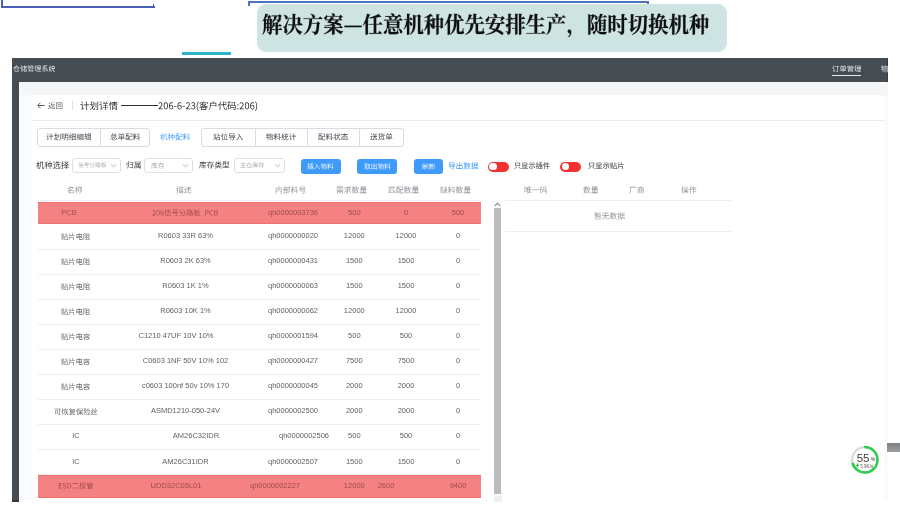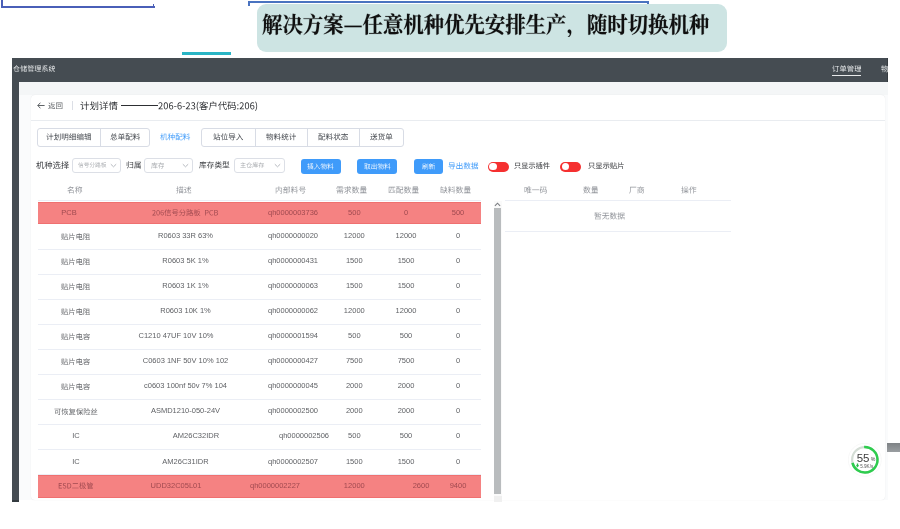--- a/index.html
+++ b/index.html
@@ -457,21 +457,21 @@
       <span style="position:absolute;left:420px;transform:translateX(-50%);white-space:nowrap">0</span>
     </div>
     <div style="position:absolute;left:38px;top:273.5px;width:443px;height:1px;background:#ebeef5"></div>
     <div style="position:absolute;left:61.4px;top:257.8px;line-height:0"><svg style="" width="29.2" height="7.74" viewBox="0 -880 4000 1060" preserveAspectRatio="none" fill="#606266">
         <use href="#r8d34" x="0"></use>
         <use href="#r7247" x="1000"></use>
         <use href="#r7535" x="2000"></use>
         <use href="#r963b" x="3000"></use>
       </svg></div>
     <div class="lt" style="color:#606266;left:38px;top:256.4px">
-      <span style="position:absolute;left:147.5px;transform:translateX(-50%);white-space:nowrap">R0603 5K 1%</span>
+      <span style="position:absolute;left:147.5px;transform:translateX(-50%);white-space:nowrap">R0603 2K 63%</span>
     </div>
     <div class="lt" style="color:#606266;left:38px;top:256.4px">
       <span style="position:absolute;left:255px;transform:translateX(-50%);white-space:nowrap">qh0000000431</span>
     </div>
     <div class="lt" style="color:#606266;left:38px;top:256.4px">
       <span style="position:absolute;left:316.3px;transform:translateX(-50%);white-space:nowrap">1500</span>
     </div>
     <div class="lt" style="color:#606266;left:38px;top:256.4px">
       <span style="position:absolute;left:368px;transform:translateX(-50%);white-space:nowrap">1500</span>
     </div>
@@ -567,21 +567,21 @@
       <span style="position:absolute;left:420px;transform:translateX(-50%);white-space:nowrap">0</span>
     </div>
     <div style="position:absolute;left:38px;top:398.5px;width:443px;height:1px;background:#ebeef5"></div>
     <div style="position:absolute;left:61.4px;top:382.8px;line-height:0"><svg style="" width="29.2" height="7.74" viewBox="0 -880 4000 1060" preserveAspectRatio="none" fill="#606266">
         <use href="#r8d34" x="0"></use>
         <use href="#r7247" x="1000"></use>
         <use href="#r7535" x="2000"></use>
         <use href="#r5bb9" x="3000"></use>
       </svg></div>
     <div class="lt" style="color:#606266;left:38px;top:381.4px">
-      <span style="position:absolute;left:147.5px;transform:translateX(-50%);white-space:nowrap">c0603 100nf 50v 7% 104</span>
+      <span style="position:absolute;left:147.5px;transform:translateX(-50%);white-space:nowrap">c0603 100nf 50v 10% 170</span>
     </div>
     <div class="lt" style="color:#606266;left:38px;top:381.4px">
       <span style="position:absolute;left:255px;transform:translateX(-50%);white-space:nowrap">qh0000000045</span>
     </div>
     <div class="lt" style="color:#606266;left:38px;top:381.4px">
       <span style="position:absolute;left:316.3px;transform:translateX(-50%);white-space:nowrap">2000</span>
     </div>
     <div class="lt" style="color:#606266;left:38px;top:381.4px">
       <span style="position:absolute;left:368px;transform:translateX(-50%);white-space:nowrap">2000</span>
     </div>
@@ -662,21 +662,21 @@
     <div class="lt" style="color:#a04a50;left:38px;top:480.8px">
       <span style="position:absolute;left:138px;transform:translateX(-50%);white-space:nowrap">UDD32C05L01</span>
     </div>
     <div class="lt" style="color:#a04a50;left:38px;top:480.8px">
       <span style="position:absolute;left:237px;transform:translateX(-50%);white-space:nowrap">qh0000002227</span>
     </div>
     <div class="lt" style="color:#a04a50;left:38px;top:480.8px">
       <span style="position:absolute;left:316.3px;transform:translateX(-50%);white-space:nowrap">12000</span>
     </div>
     <div class="lt" style="color:#a04a50;left:38px;top:480.8px">
-      <span style="position:absolute;left:383px;transform:translateX(-50%);white-space:nowrap">2600</span>
+      <span style="position:absolute;left:348px;transform:translateX(-50%);white-space:nowrap">2600</span>
     </div>
     <div class="lt" style="color:#a04a50;left:38px;top:480.8px">
       <span style="position:absolute;left:420px;transform:translateX(-50%);white-space:nowrap">9400</span>
     </div>
     <div style="position:absolute;left:493.5px;top:201px;width:8px;height:300.5px;background:#fafafa"></div>
     <div style="position:absolute;left:493.5px;top:495.5px;width:8px;height:6px;background:#f0f0f0"></div>
     <div style="position:absolute;left:493.8px;top:207.5px;width:7.5px;height:286px;background:#b9bcbe"></div>
     <svg style="position:absolute;left:494.2px;top:202.3px" width="7" height="5" viewBox="0 0 7 5" fill="none" stroke="#7a7d81" stroke-width="1.1">
       <path d="M0.9 3.9 L3.5 1.2 L6.1 3.9"></path>
     </svg>

